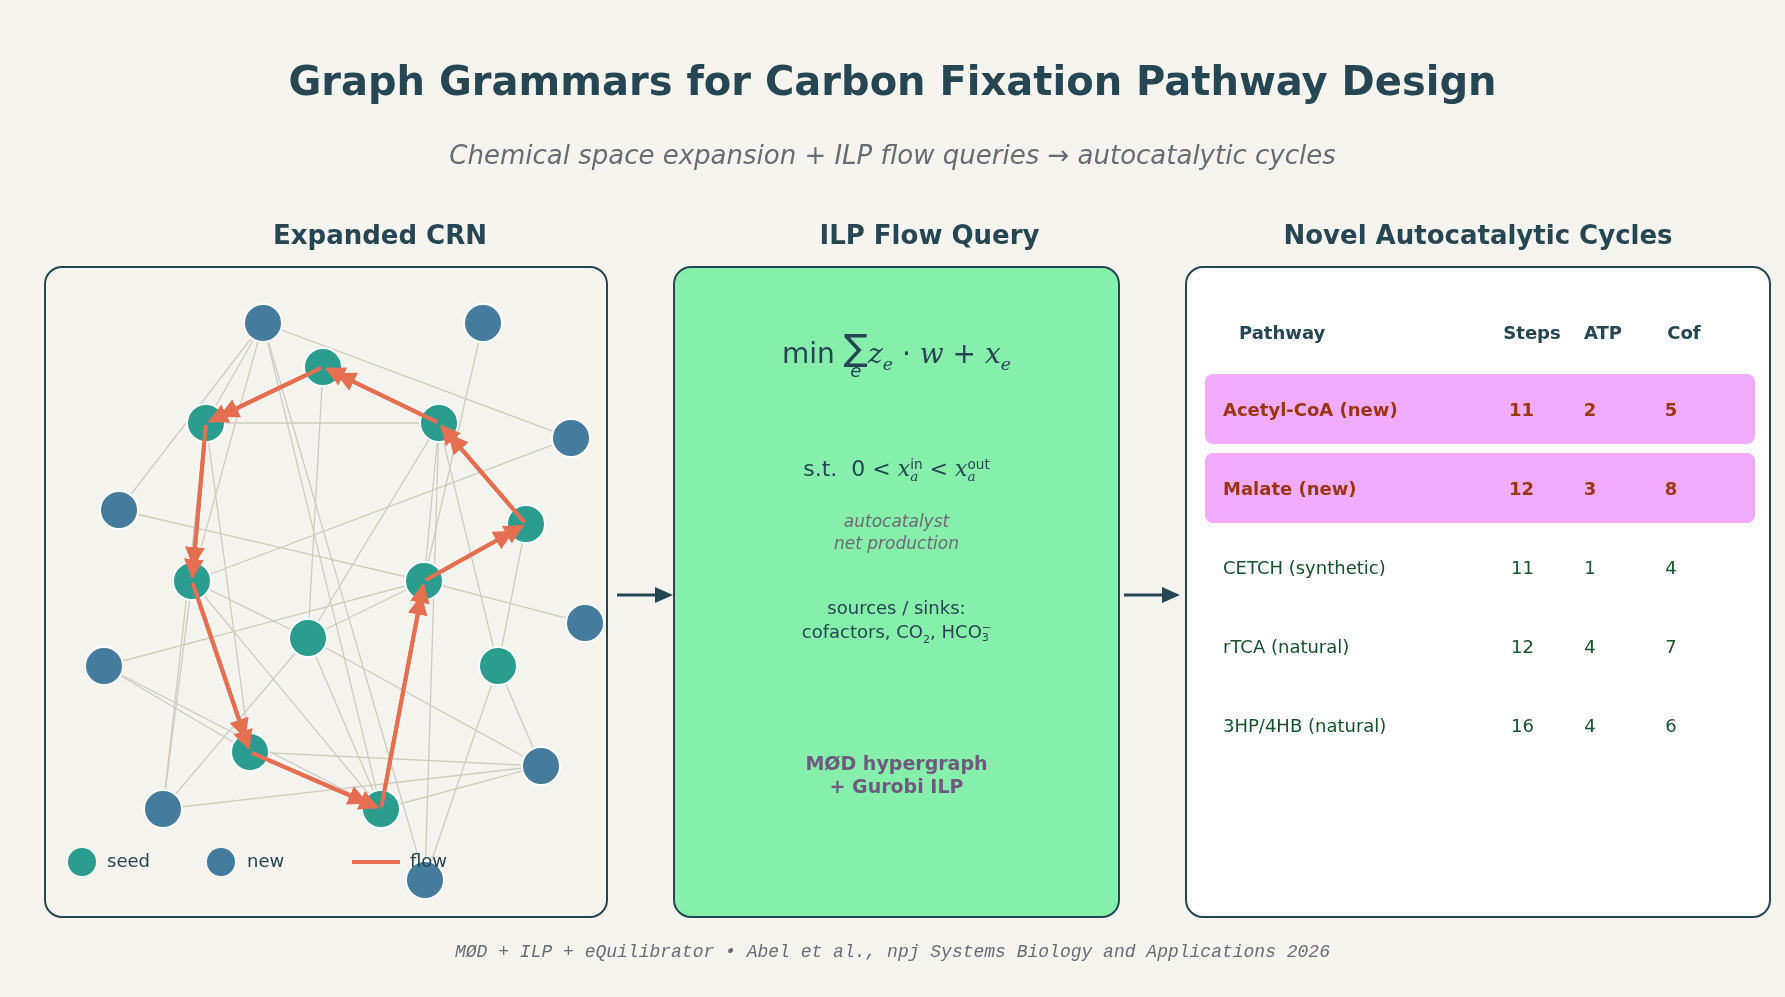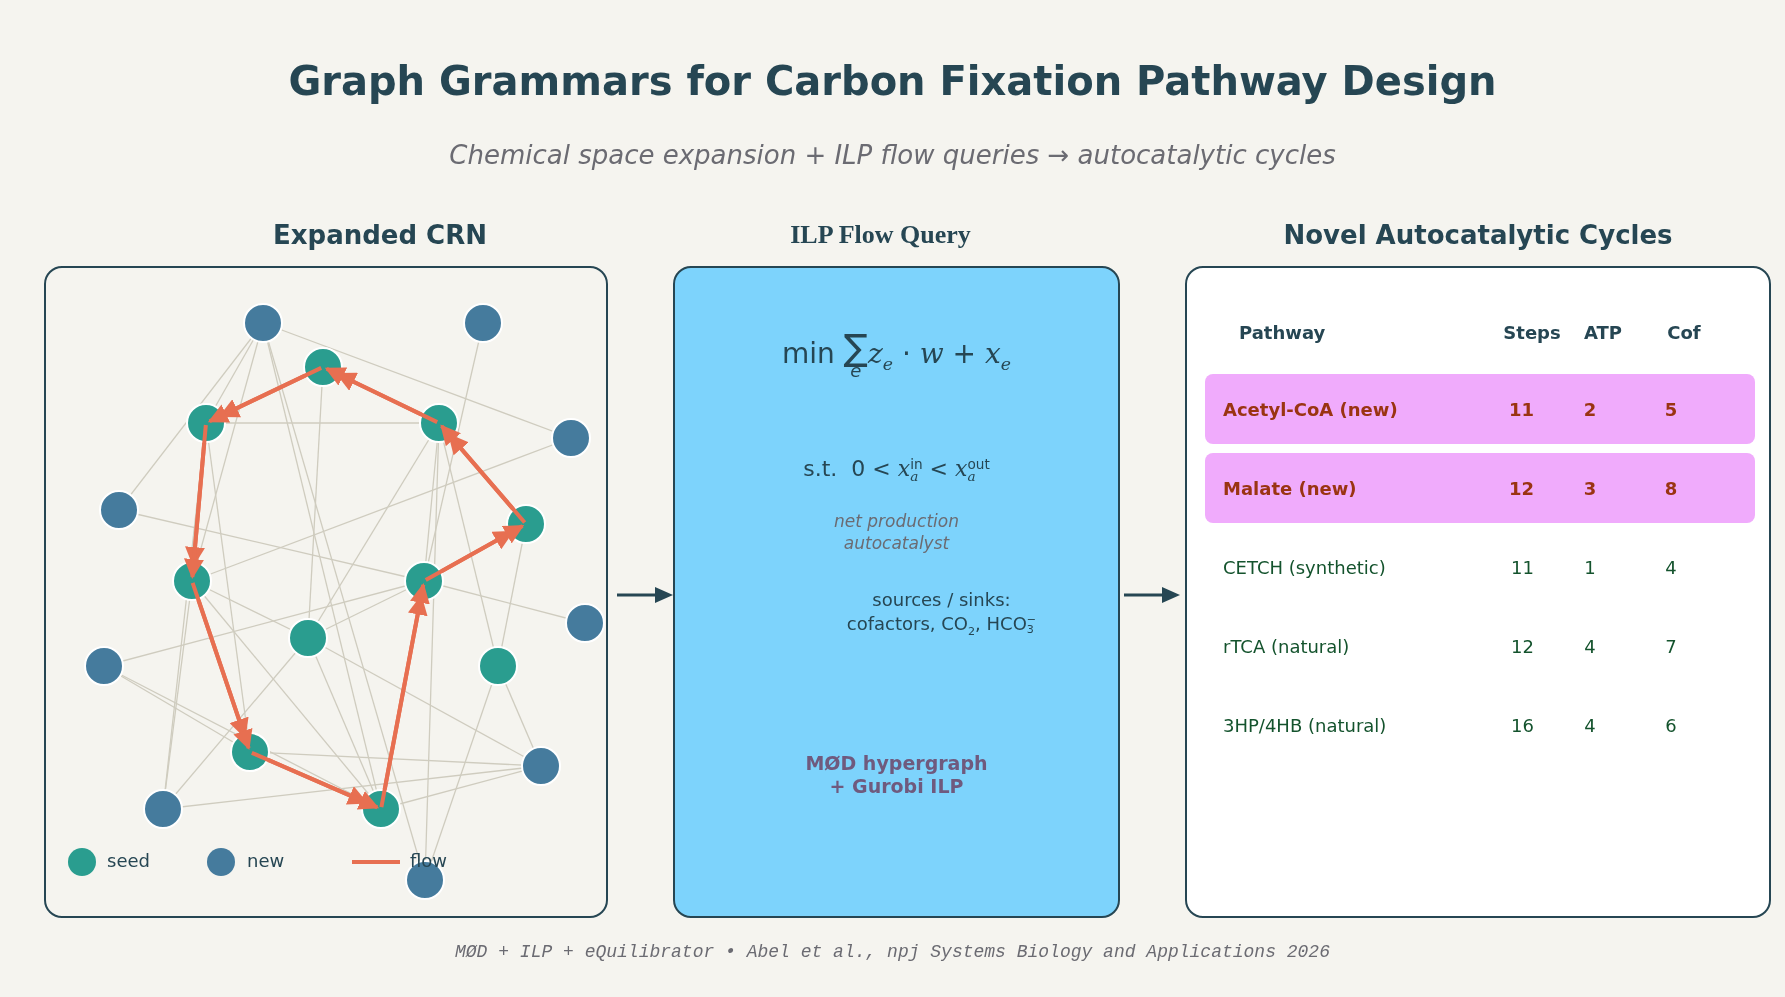--- a/index.html
+++ b/index.html
@@ -3,29 +3,29 @@
 <meta charset="utf-8">
 <style>
   * { box-sizing: border-box; margin: 0; padding: 0; }
   html, body { width: 1785px; height: 997px; background: #f5f4ef; overflow: hidden; }
   body { position: relative; font-family: "DejaVu Sans", sans-serif; color: #264653; }
   .title { position: absolute; left: 0; width: 1785px; top: 58px; text-align: center; font-size: 40px; font-weight: bold; color: #264653; }
   .subtitle { position: absolute; left: 0; width: 1785px; top: 140px; text-align: center; font-size: 26px; font-style: italic; color: #6b6b72; }
   .panel-heading { position: absolute; top: 220px; text-align: center; font-size: 26px; font-weight: bold; color: #264653; }
   .panel { position: absolute; top: 266px; height: 652px; border: 2.5px solid #264653; border-radius: 18px; }
   #p1 { left: 44px; width: 564px; background: #f5f4ef; }
-  #p2 { left: 673px; width: 447px; background: #7dd3fc; }
+  #p2 { left: 673px; width: 447px; background: #86efac; }
   #p3 { left: 1185px; width: 586px; background: #ffffff; }
   .graph-svg { position: absolute; left: 0; top: 0; }
   .legend-label { position: absolute; font-size: 18px; color: #264653; }
   .eq { position: absolute; left: 0; width: 100%; text-align: center; color: #264653; }
   .eq-main { top: 62px; font-size: 28px; }
   .eq-st { top: 188px; font-size: 22px; }
   .note { position: absolute; left: 0; width: 100%; text-align: center; font-style: italic; color: #6b6b72; font-size: 17px; line-height: 22px; }
-  .sources { position: absolute; left: 0; width: 100%; text-align: center; color: #264653; font-size: 18px; line-height: 24px; top: 320px; margin-left: 45px; }
+  .sources { position: absolute; left: 0; width: 100%; text-align: center; color: #264653; font-size: 18px; line-height: 24px; top: 328px; }
   .tools { position: absolute; left: 0; width: 100%; text-align: center; color: #6f5a7e; font-weight: bold; font-size: 19px; line-height: 23px; top: 484px; }
   .it { font-style: italic; font-family: "DejaVu Serif", serif; }
   sub, sup { font-size: 0.62em; }
   .supsub { display: inline-block; vertical-align: middle; line-height: 0.9; font-size: 0.62em; text-align: left; }
   .supsub span { display: block; }
   .sigma { display: inline-block; text-align: center; vertical-align: middle; line-height: 1; }
   .sigma .s { display: block; font-size: 36px; }
   .sigma .b { display: block; font-size: 18px; font-style: italic; margin-top: -4px; }
   .tbl-head { position: absolute; top: 54px; font-size: 18px; font-weight: bold; color: #264653; }
   .row { position: absolute; left: 18px; width: 550px; height: 70px; border-radius: 8px; }
@@ -39,21 +39,21 @@
   .arrow-svg { position: absolute; }
   .footer { position: absolute; left: 0; width: 1785px; top: 942px; text-align: center; font-size: 18px; font-style: italic; color: #6b6b72; font-family: Liberation Mono, monospace; }
 </style>
 </head>
 <body>
 
 <div class="title">Graph Grammars for Carbon Fixation Pathway Design</div>
 <div class="subtitle">Chemical space expansion  +  ILP flow queries  →  autocatalytic cycles</div>
 
 <div class="panel-heading" style="left:44px;width:672px;">Expanded CRN</div>
-<div class="panel-heading" style="left:657px;width:447px;font-family:Liberation Serif, serif;">ILP Flow Query</div>
+<div class="panel-heading" style="left:706px;width:447px;">ILP Flow Query</div>
 <div class="panel-heading" style="left:1185px;width:586px;">Novel Autocatalytic Cycles</div>
 
 <div class="panel" id="p1">
   <svg class="graph-svg" id="graph" width="564" height="652">
       <defs>
         <marker id="ah" viewBox="0 0 10 10" refX="9" refY="5" markerWidth="5" markerHeight="5" orient="auto">
           <path d="M0,0 L10,5 L0,10 z" fill="#e76f51"></path>
         </marker>
       </defs>
       <line x1="217" y1="55" x2="160" y2="155" stroke="#cfccbf" stroke-width="1.3"></line>
@@ -144,22 +144,22 @@
 <div class="panel" id="p2">
   <div class="eq eq-main">
     <span>min</span>
     <span class="sigma"><span class="s">∑</span><span class="b">e</span></span><span class="it">z</span><sub class="it">e</sub><span> · </span><span class="it">w</span><span> + </span><span class="it">x</span><sub class="it">e</sub>
   </div>
   <div class="eq eq-st">
     <span>s.t.</span>&nbsp;
     <span>0 &lt; </span><span class="it">x</span><span class="supsub"><span>in</span><span class="it">a</span></span><span> &lt; </span><span class="it">x</span><span class="supsub"><span>out</span><span class="it">a</span></span>
   </div>
   <div class="note" style="top:242px;">
+    <div>autocatalyst</div>
     <div>net production</div>
-    <div>autocatalyst</div>
   </div>
   <div class="sources">
     <div>sources / sinks:</div>
     <div><span>cofactors, CO</span><sub>2</sub><span>, HCO</span><span class="supsub"><span>−</span><span>3</span></span></div>
   </div>
   <div class="tools">
     <div>MØD hypergraph</div>
     <div>+ Gurobi ILP</div>
   </div>
 </div>

